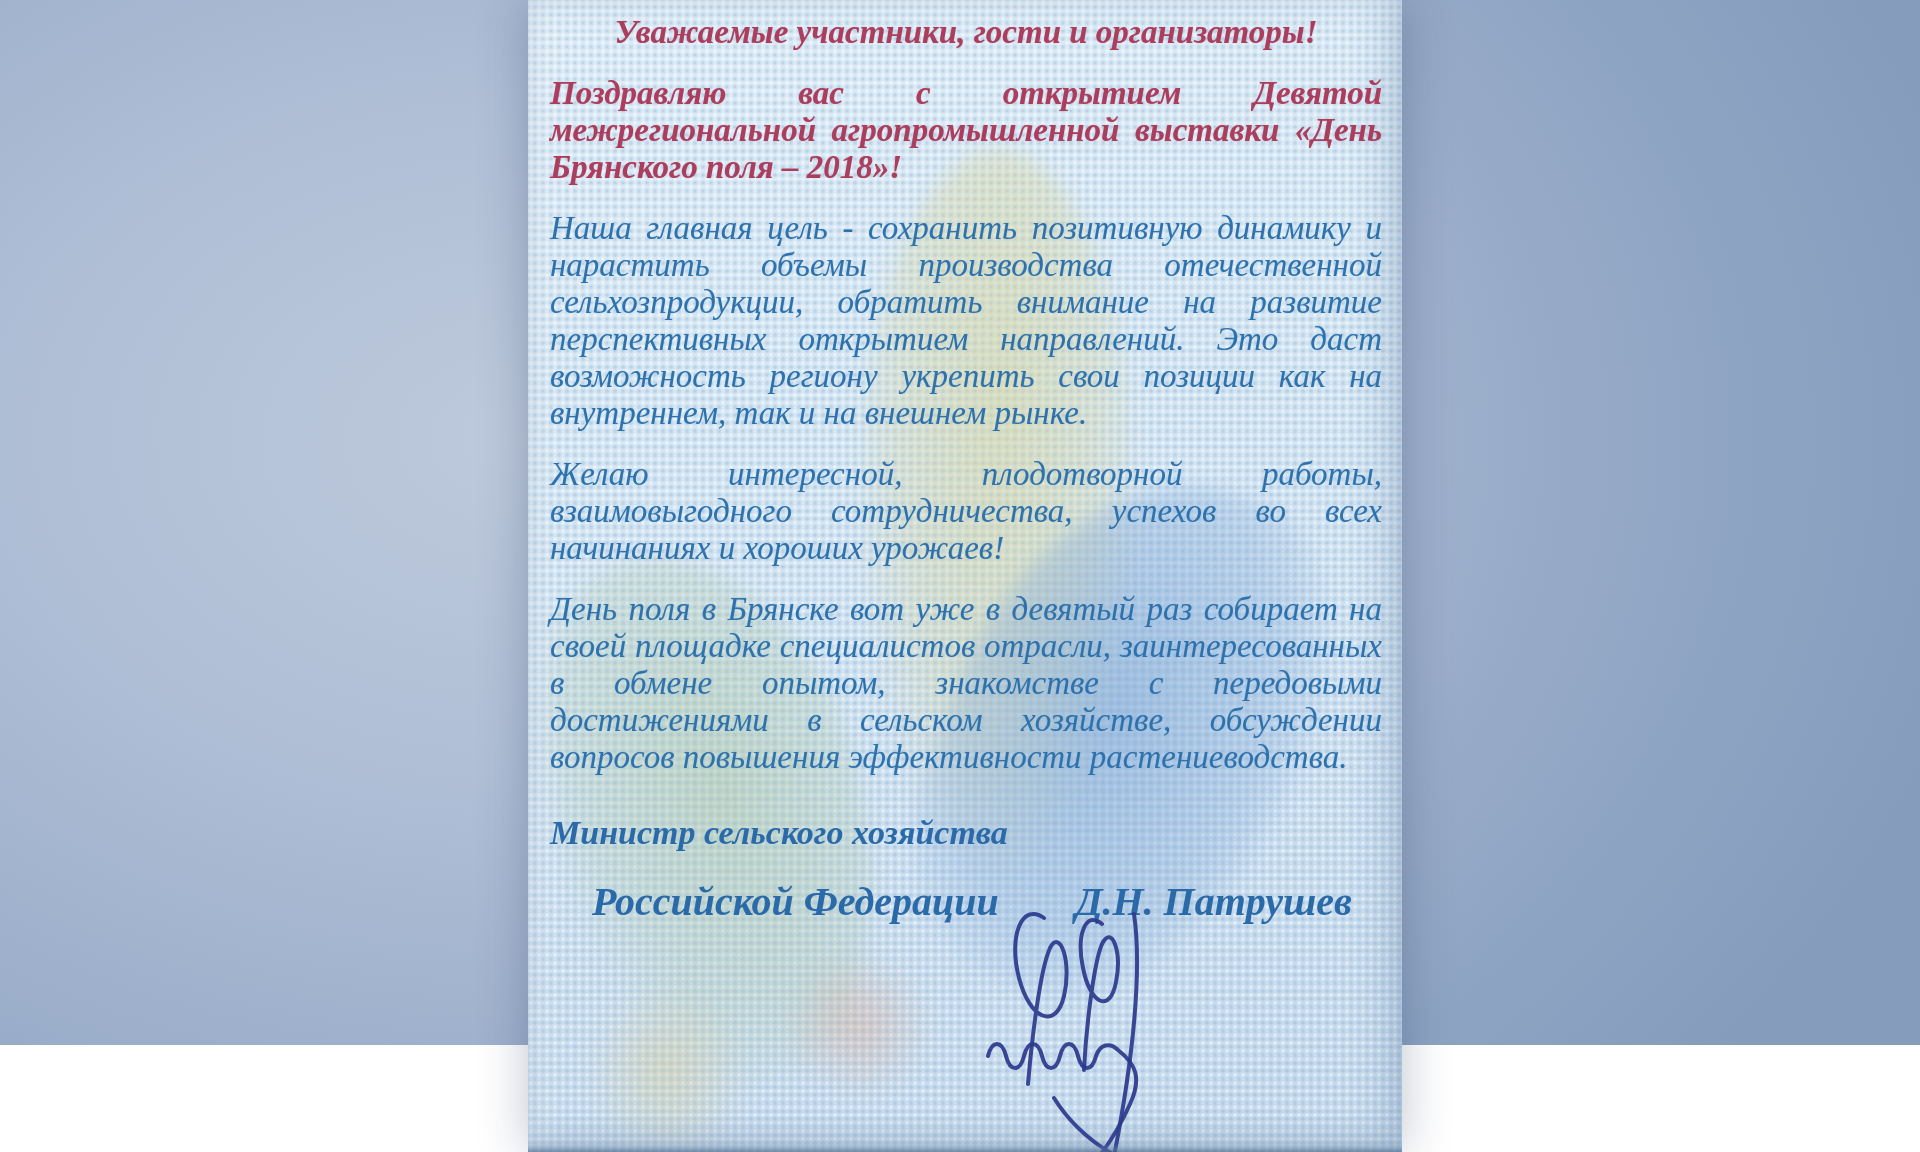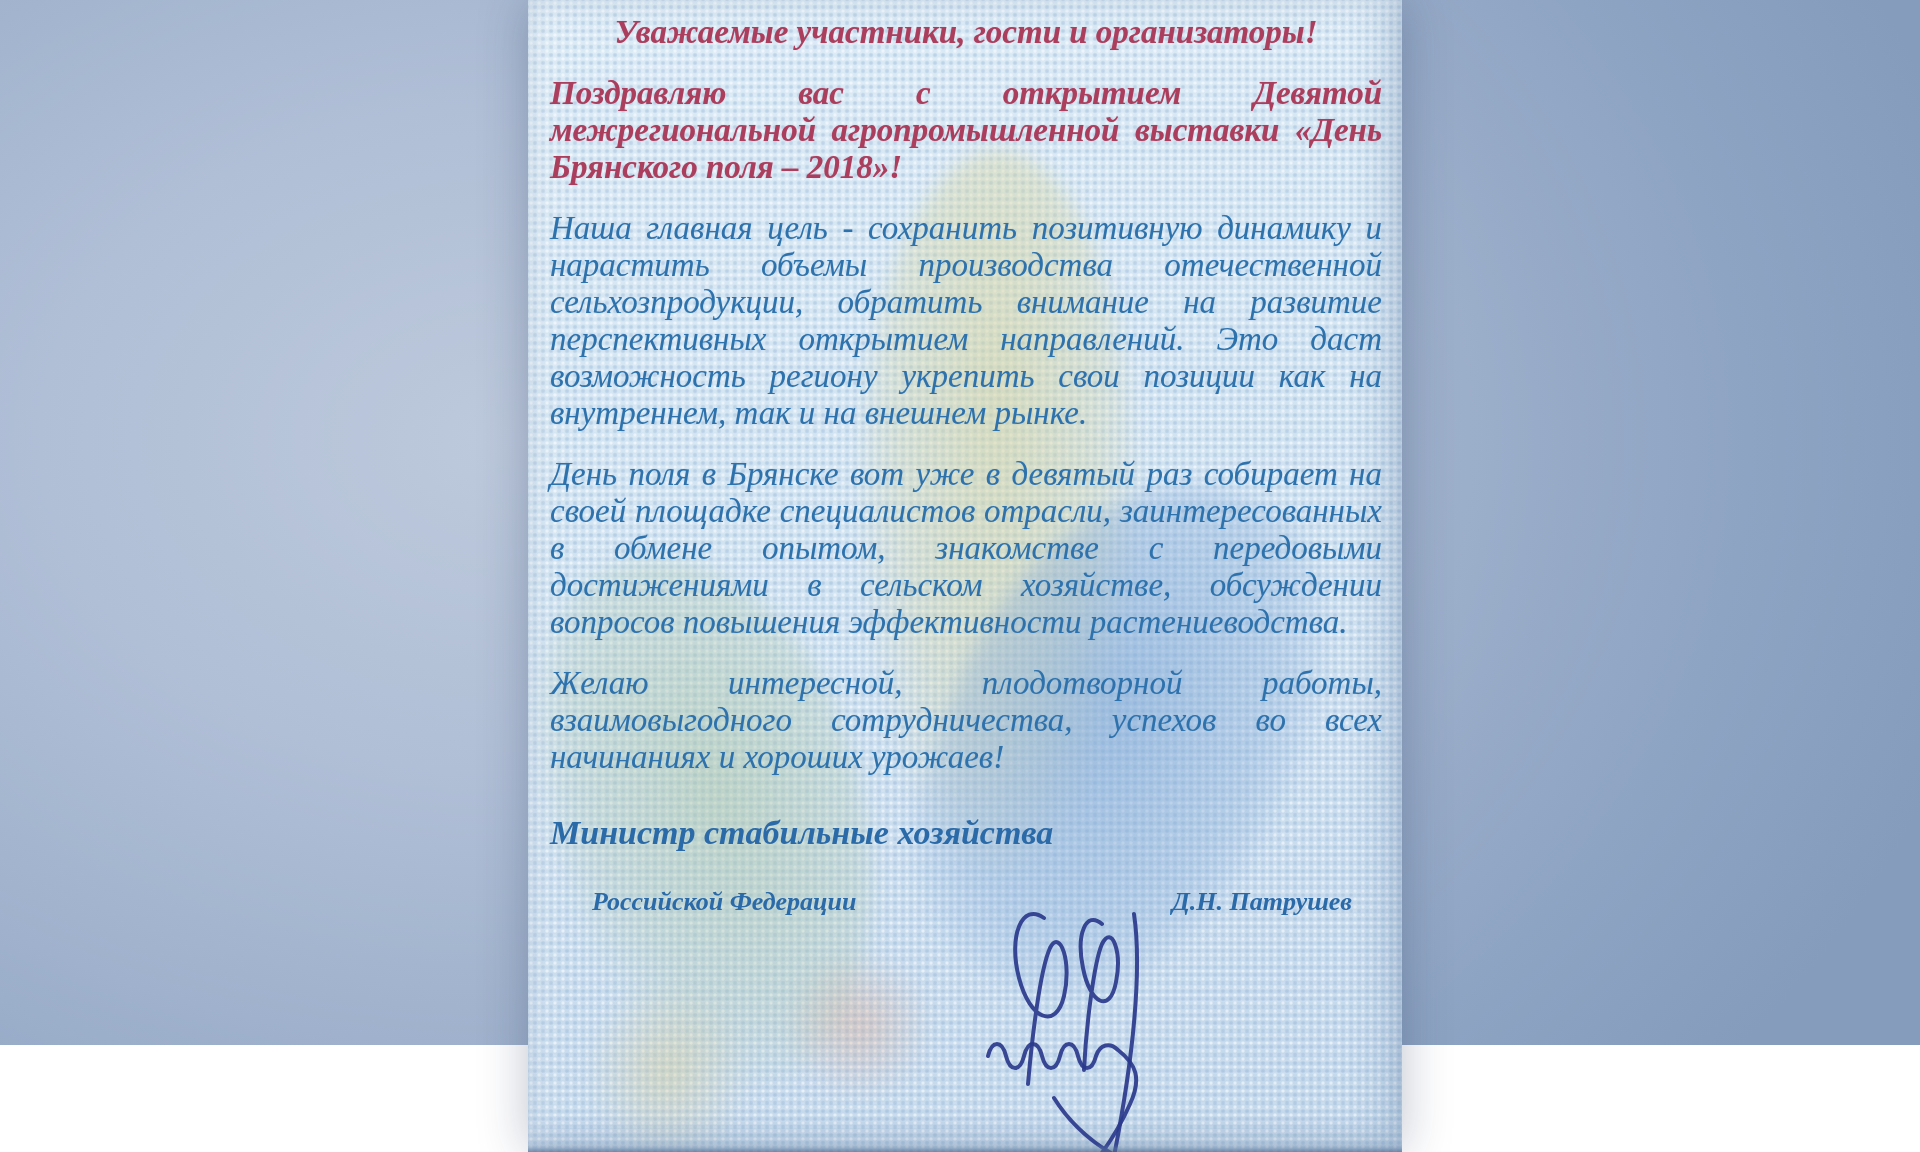--- a/index.html
+++ b/index.html
@@ -129,21 +129,21 @@
   }
   .sig-role1 { margin: 0; font-size: 34px; }
   .sig-row {
     display: flex;
     justify-content: space-between;
     align-items: baseline;
     margin-top: 32px;
     padding-left: 42px;
     padding-right: 30px;
   }
-  .sig-role2, .sig-name { margin: 0; font-size: 26px; }
+  .sig-role2, .sig-name { margin: 0; font-size: 40px; }
 
   .signature-svg {
     position: absolute;
     left: 398px;
     top: 908px;
     width: 300px;
     height: 260px;
     z-index: 4;
     overflow: visible;
   }
@@ -171,26 +171,26 @@
     <div class="wm wm-warm"></div>
 
     <div class="content">
       <p class="salutation">Уважаемые участники, гости и организаторы!</p>
 
       <p class="para accent">Поздравляю вас с открытием Девятой межрегиональной агропромышленной выставки «День Брянского поля – 2018»!</p>
 
 
       <p class="para body">Наша главная цель - сохранить позитивную динамику и нарастить объемы производства отечественной сельхозпродукции, обратить внимание на развитие перспективных открытием направлений. Это даст возможность региону укрепить свои позиции как на внутреннем, так и на внешнем рынке.</p>
 
+      <p class="para body">Желаю интересной, плодотворной работы, взаимовыгодного сотрудничества, успехов во всех начинаниях и хороших урожаев!</p>
+
       <p class="para body">День поля в Брянске вот уже в девятый раз собирает на своей площадке специалистов отрасли, заинтересованных в обмене опытом, знакомстве с передовыми достижениями в сельском хозяйстве, обсуждении вопросов повышения эффективности растениеводства.</p>
 
-      <p class="para body">Желаю интересной, плодотворной работы, взаимовыгодного сотрудничества, успехов во всех начинаниях и хороших урожаев!</p>
-
       <div class="sig-block">
-        <p class="sig-role1">Министр стабильные хозяйства</p>
+        <p class="sig-role1">Министр сельского хозяйства</p>
         <div class="sig-row">
           <p class="sig-role2">Российской Федерации</p>
           <p class="sig-name">Д.Н. Патрушев</p>
         </div>
       </div>
     </div>
 
     <svg class="signature-svg" viewBox="0 0 300 260" aria-hidden="true">
       <path d="M118 10 C96 -6 82 28 93 70 C104 112 130 122 138 88 C146 54 134 20 124 40 C114 62 106 130 102 176"></path>
       <path d="M176 16 C160 2 150 26 157 60 C164 96 184 106 190 74 C196 44 186 16 176 36 C168 54 160 120 158 162"></path>

